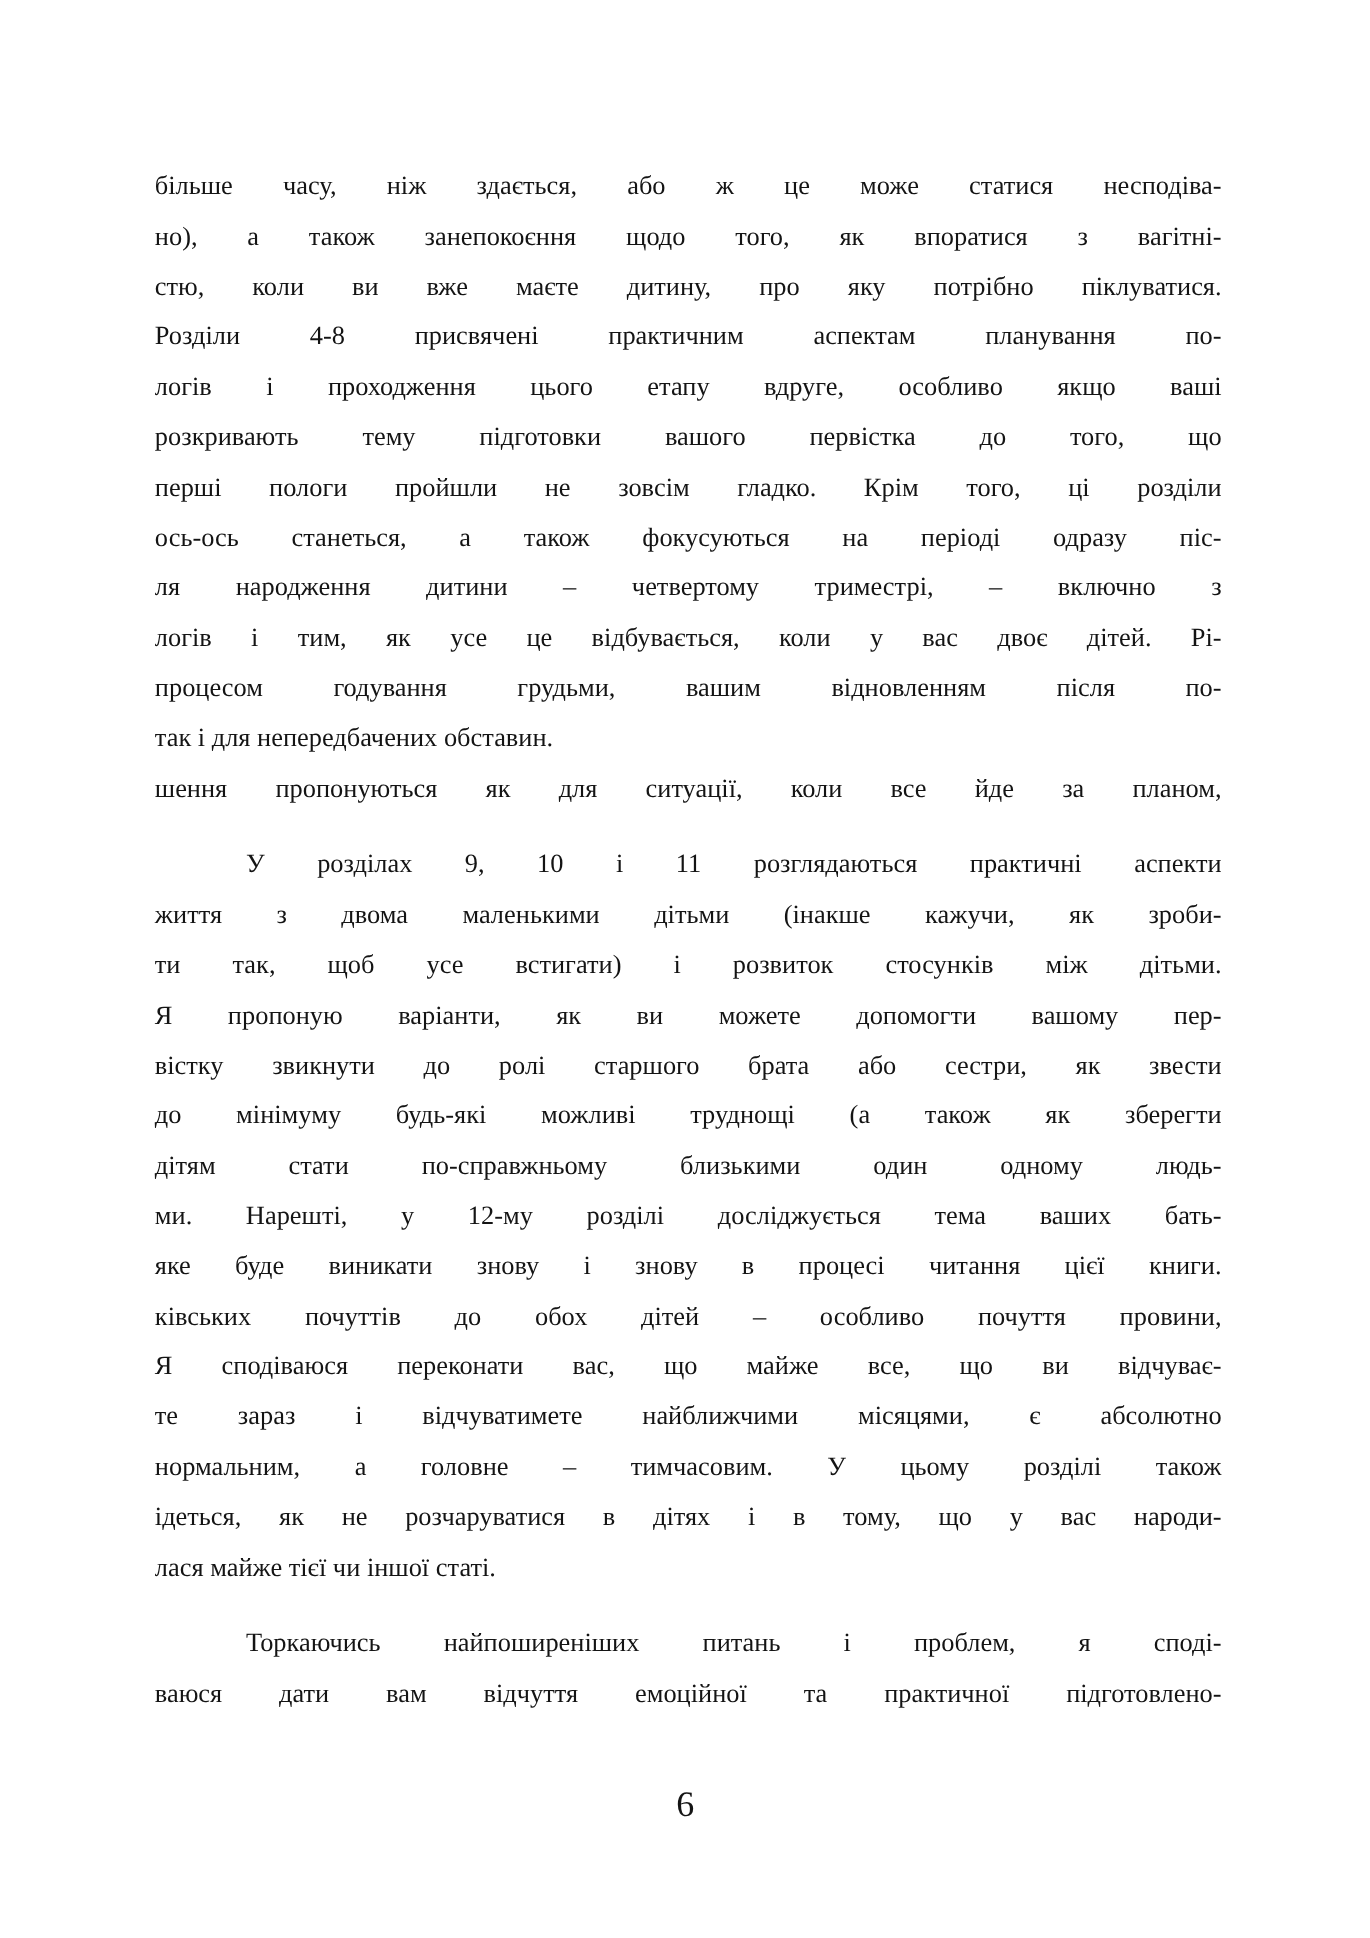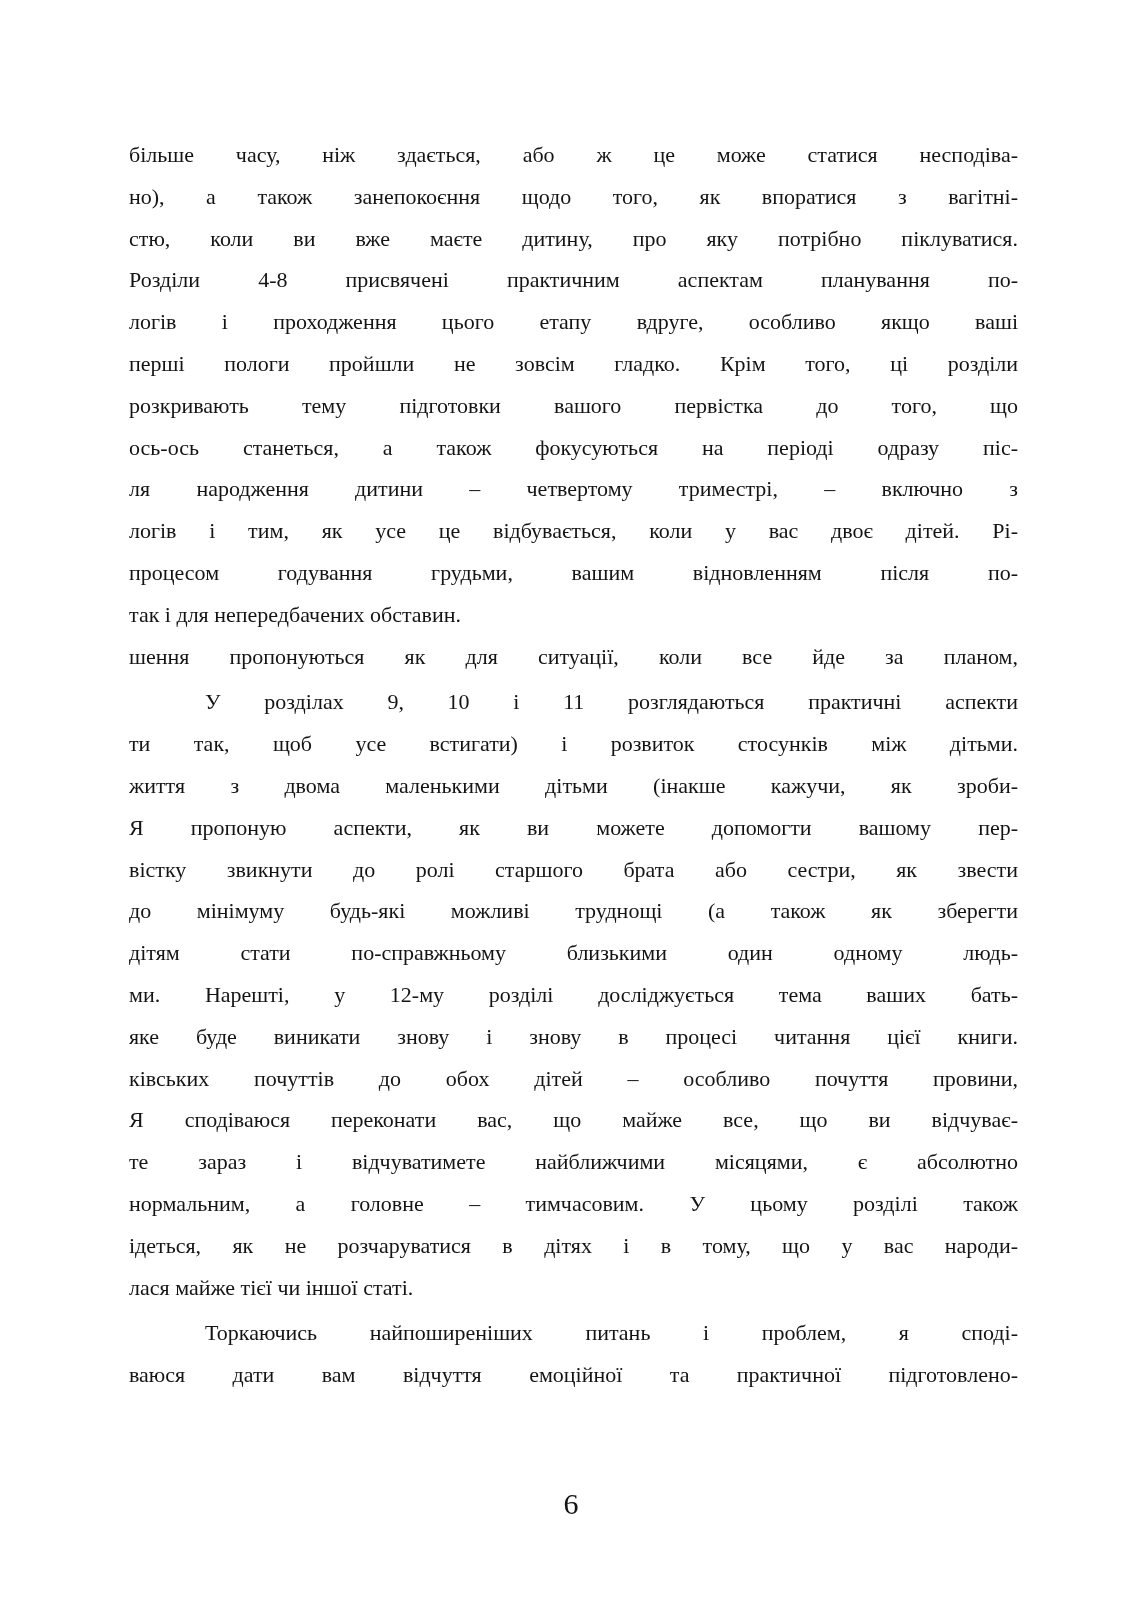--- a/index.html
+++ b/index.html
@@ -18,21 +18,21 @@
   }
   .text-block {
     position: absolute;
     left: 129px;
     top: 134px;
     width: 889px;
     font-size: 22px;
     line-height: 41.8px;
   }
   .paragraph { margin: 0; }
-  .paragraph + .paragraph { margin-top: 4px; }
+  .paragraph + .paragraph { margin-top: 22px; }
   .line {
     text-align: justify;
     text-align-last: justify;
   }
   .line.indent { text-indent: 76px; }
   .line.no-stretch { text-align-last: left; }
   .page-number {
     position: absolute;
     top: 1487px;
     left: 0;
@@ -46,34 +46,34 @@
 <body>
 
 <div class="page">
   <div class="text-block">
       <div class="paragraph">
         <div class="line">більше часу, ніж здається, або ж це може статися несподіва-</div>
         <div class="line">но), а також занепокоєння щодо того, як впоратися з вагітні-</div>
         <div class="line">стю, коли ви вже маєте дитину, про яку потрібно піклуватися.</div>
         <div class="line">Розділи 4-8 присвячені практичним аспектам планування по-</div>
         <div class="line">логів і проходження цього етапу вдруге, особливо якщо ваші</div>
+        <div class="line">розкривають тему підготовки вашого первістка до того, що</div>
         <div class="line">перші пологи пройшли не зовсім гладко. Крім того, ці розділи</div>
-        <div class="line">розкривають тему підготовки вашого первістка до того, що</div>
         <div class="line">ось-ось станеться, а також фокусуються на періоді одразу піс-</div>
         <div class="line">ля народження дитини – четвертому триместрі, – включно з</div>
         <div class="line">логів і тим, як усе це відбувається, коли у вас двоє дітей. Рі-</div>
         <div class="line">процесом годування грудьми, вашим відновленням після по-</div>
         <div class="line no-stretch">так і для непередбачених обставин.</div>
         <div class="line">шення пропонуються як для ситуації, коли все йде за планом,</div>
       </div>
       <div class="paragraph">
         <div class="line indent">У розділах 9, 10 і 11 розглядаються практичні аспекти</div>
+        <div class="line">життя з двома маленькими дітьми (інакше кажучи, як зроби-</div>
         <div class="line">ти так, щоб усе встигати) і розвиток стосунків між дітьми.</div>
-        <div class="line">життя з двома маленькими дітьми (інакше кажучи, як зроби-</div>
-        <div class="line">Я пропоную аспекти, як ви можете допомогти вашому пер-</div>
+        <div class="line">Я пропоную варіанти, як ви можете допомогти вашому пер-</div>
         <div class="line">вістку звикнути до ролі старшого брата або сестри, як звести</div>
         <div class="line">до мінімуму будь-які можливі труднощі (а також як зберегти</div>
         <div class="line">дітям стати по-справжньому близькими один одному людь-</div>
         <div class="line">ми. Нарешті, у 12-му розділі досліджується тема ваших бать-</div>
         <div class="line">яке буде виникати знову і знову в процесі читання цієї книги.</div>
         <div class="line">ківських почуттів до обох дітей – особливо почуття провини,</div>
         <div class="line">Я сподіваюся переконати вас, що майже все, що ви відчуває-</div>
         <div class="line">те зараз і відчуватимете найближчими місяцями, є абсолютно</div>
         <div class="line">нормальним, а головне – тимчасовим. У цьому розділі також</div>
         <div class="line">ідеться, як не розчаруватися в дітях і в тому, що у вас народи-</div>

